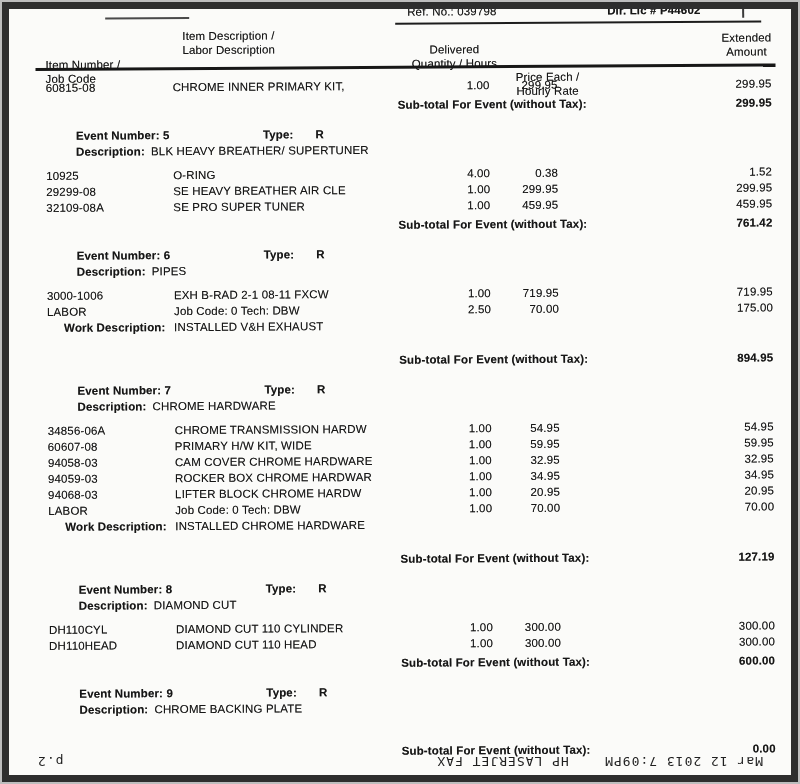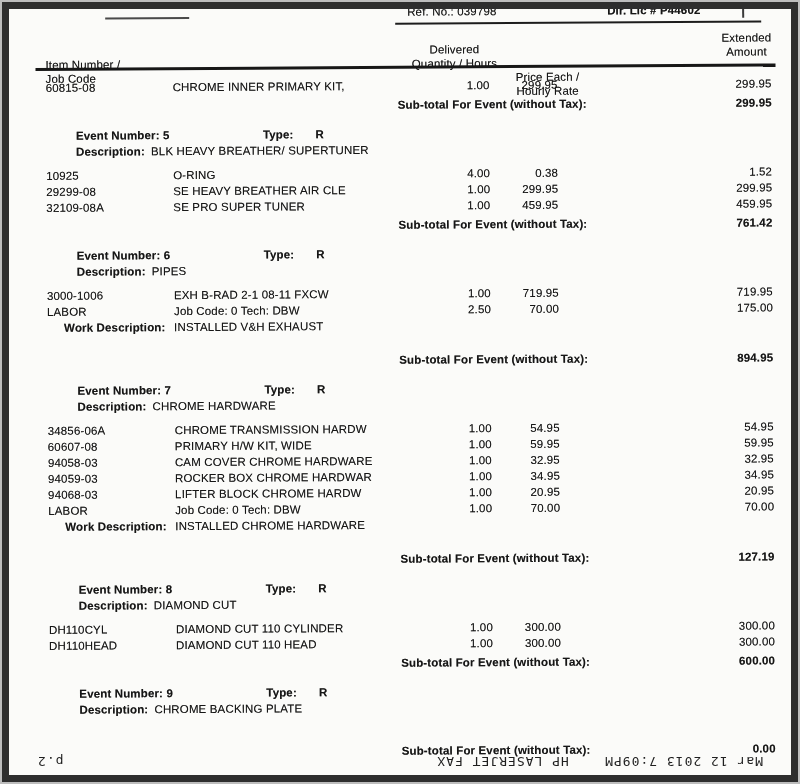--- a/index.html
+++ b/index.html
@@ -61,20 +61,24 @@
         <span class="ref-underline"></span>
         <span class="artifact-dash"></span>
         <span class="artifact-tick"></span>
       </div>
 
       <div class="colheads">
         <div class="ch1">
           <span>Item Number /</span><br>
           <span>Job Code</span>
         </div>
+        <div class="ch2">
+          <span>Item Description /</span><br>
+          <span>Labor Description</span>
+        </div>
         <div class="ch3">
           <span>Delivered</span><br>
           <span>Quantity / Hours</span>
         </div>
         <div class="ch4">
           <span>Price Each /</span><br>
           <span>Hourly Rate</span>
         </div>
         <div class="ch5">
           <span>Extended</span><br>

